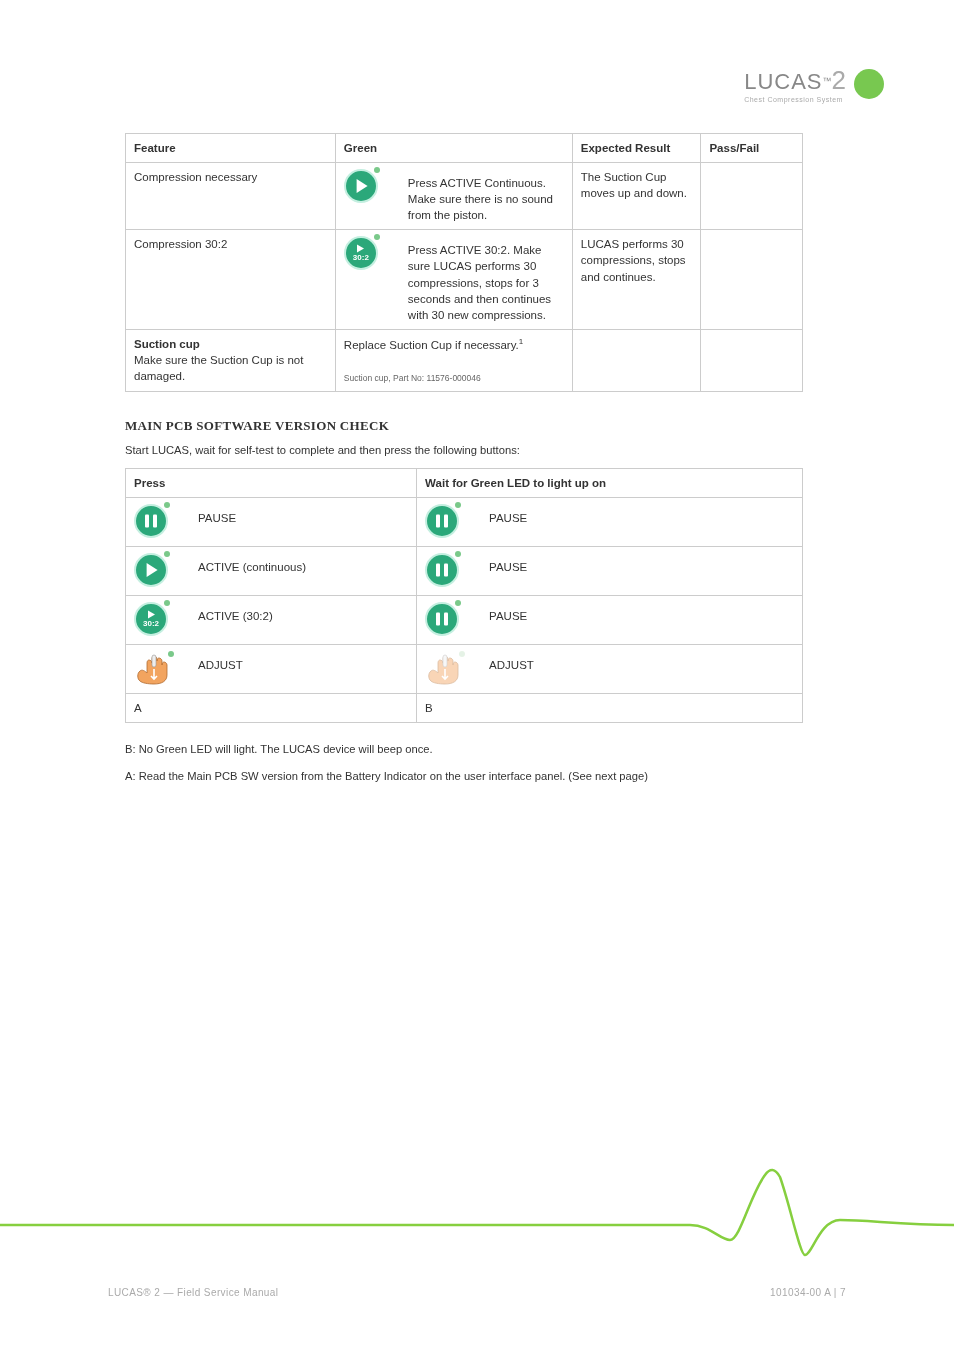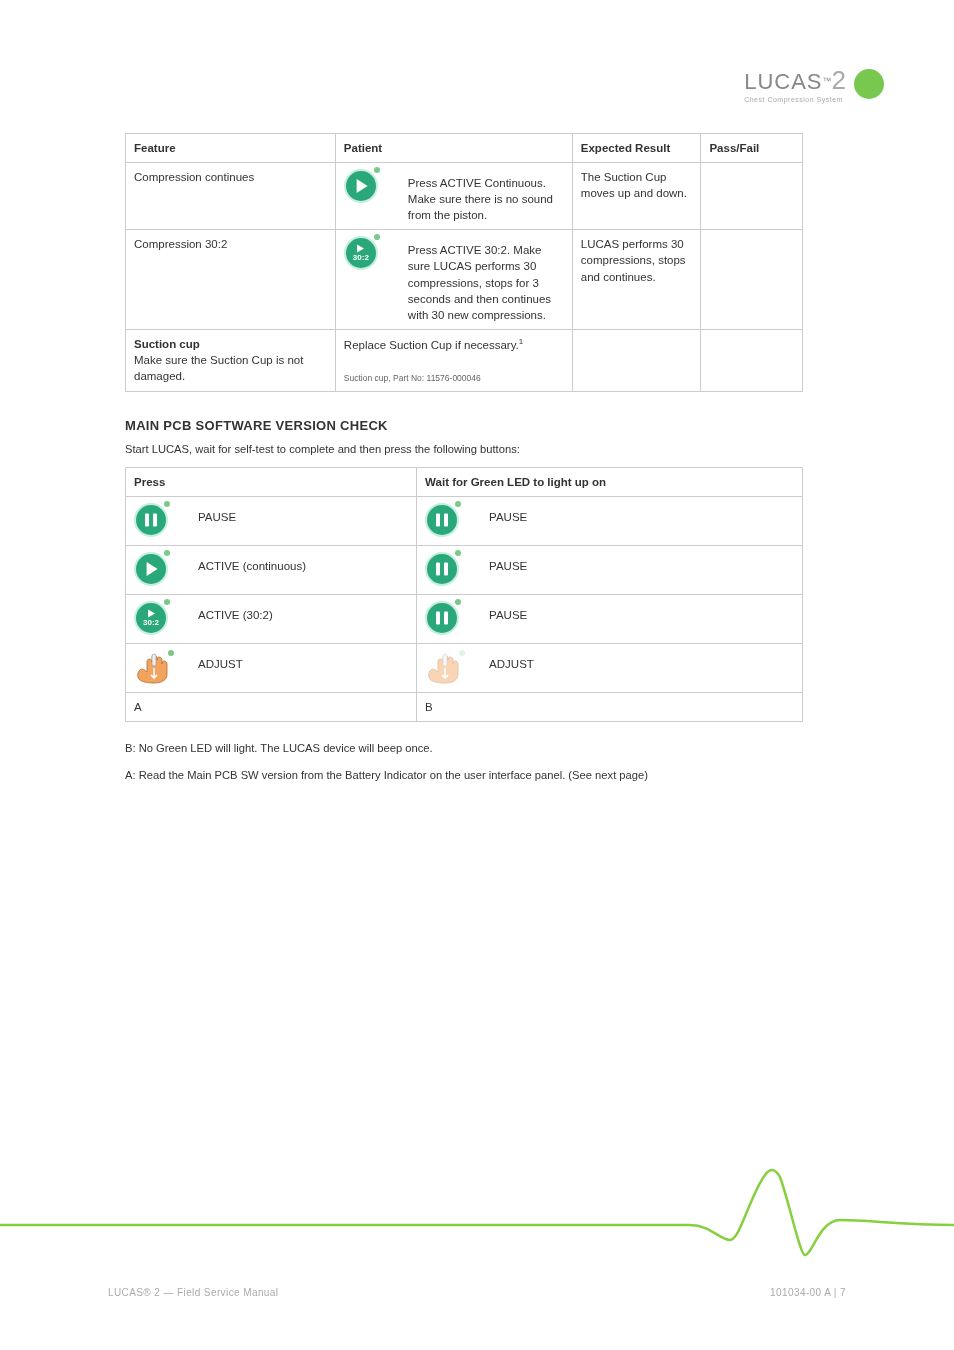--- a/index.html
+++ b/index.html
@@ -132,20 +132,21 @@
   .note {
     font-size: 11.2px;
     line-height: 1.45;
     margin: 4px 0 10px 0;
   }
   .section-title {
     font-size: 13px;
     font-weight: 700;
     letter-spacing: 0.3px;
     margin: 26px 0 8px 0;
+    font-family: Liberation Serif, serif;
   }
 
   .ref { font-size: 8px; vertical-align: super; }
 
   
   .footer-ecg {
     position: absolute;
     bottom: 85px;
     left: 0;
     width: 954px;
@@ -184,27 +185,27 @@
   </div>
   <div class="logo-circle"></div>
 </div>
 
 <div class="content">
 
   <table class="tbl t1">
     <tbody>
         <tr>
       <th>Feature</th>
-      <th>Patient</th>
+      <th>Green</th>
       <th>Expected Result</th>
       <th>Pass/Fail</th>
     </tr>
 
     <tr>
-      <td>Compression continues</td>
+      <td>Compression necessary</td>
       <td>
         <div class="cell-icon-text">
           <span class="icon">
             <span class="green-btn"><span class="play-triangle"></span></span>
           </span>
           <span class="txt">Press ACTIVE Continuous. Make sure there is no sound from the piston.</span>
         </div>
       </td>
       <td class="vmid">The Suction Cup moves up and down.</td>
       <td></td>

